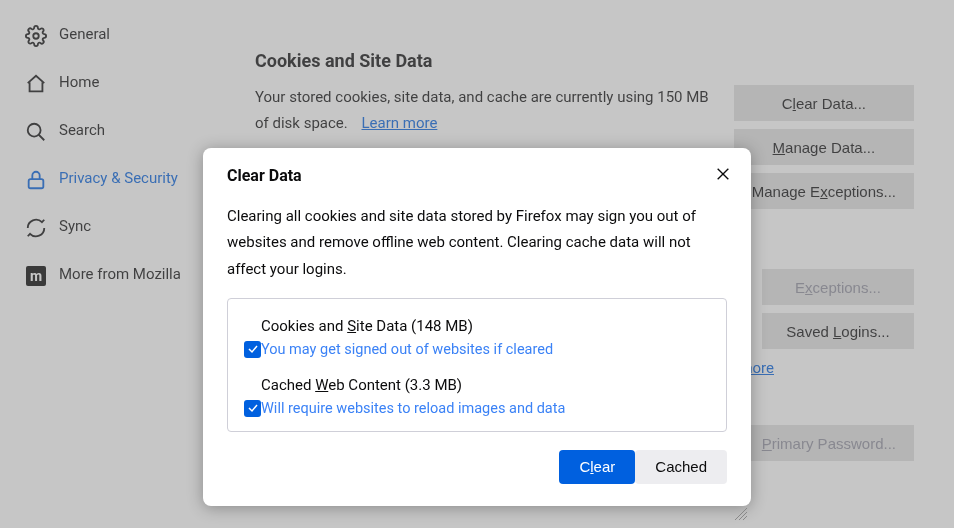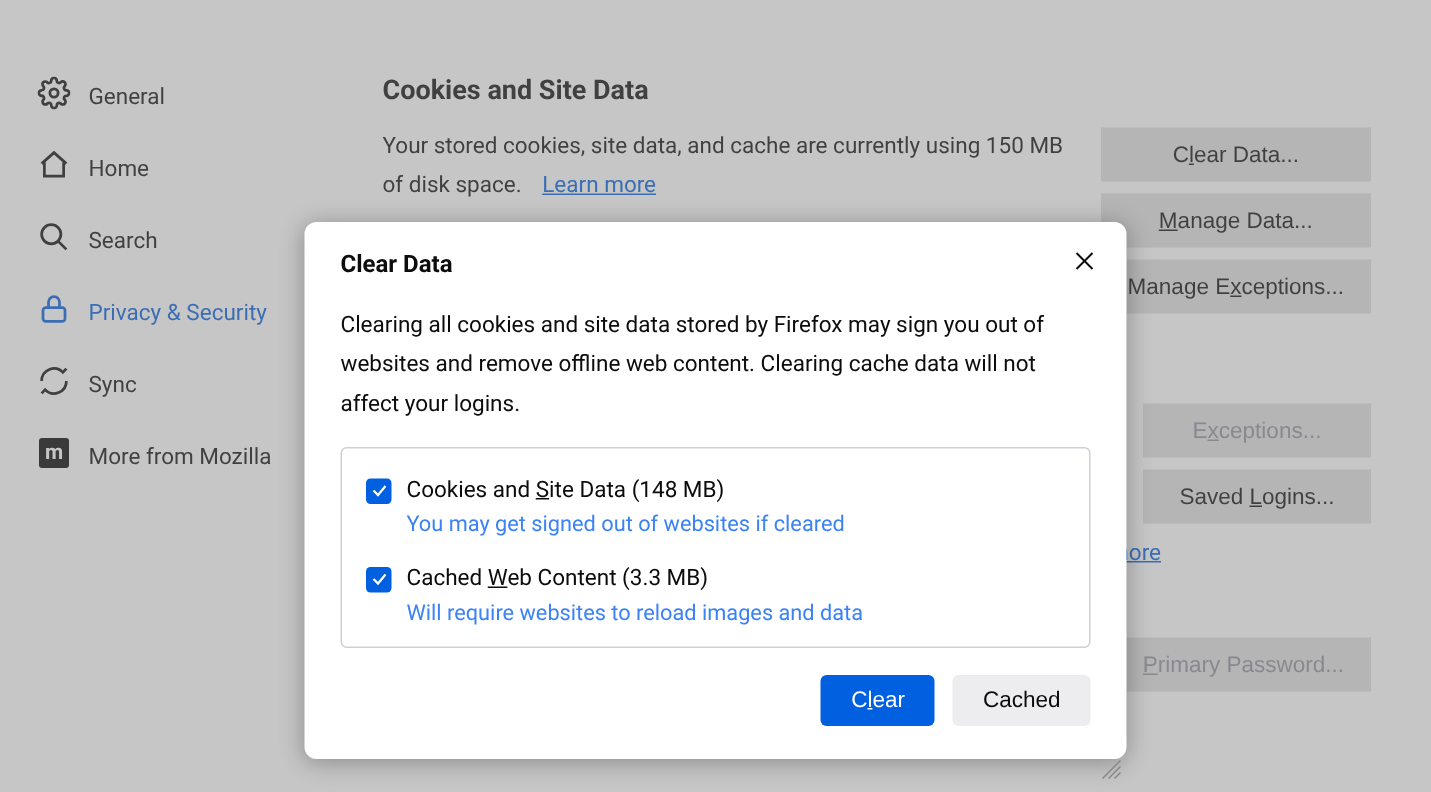--- a/index.html
+++ b/index.html
@@ -17,21 +17,21 @@
   display: flex;
   width: 100%;
   height: 100%;
 }
 .sidebar {
   width: 225px;
   padding: 25px 10px 10px 25px;
 }
 .side-item {
   display: flex;
-  align-items: flex-end;
+  align-items: flex-start;
   height: 48px;
   gap: 12px;
   cursor: pointer;
 }
 .side-item .icon {
   width: 22px;
   height: 22px;
   display: flex;
   align-items: center;
   justify-content: center;
@@ -131,43 +131,42 @@
   margin-bottom: 16px;
 }
 .opt-box {
   border: 1px solid #cfcfd8;
   border-radius: 4px;
   padding: 18px 16px 14px 16px;
   margin-bottom: 18px;
 }
 .opt {
   display: flex;
-  align-items: flex-start;
-  gap: 10px;
+  align-items: flex-end;
   margin-bottom: 18px;
 }
 .opt:last-child { margin-bottom: 0; }
 .chk {
   width: 17px; height: 17px;
   background: #0060df;
   border-radius: 3px;
   display: flex;
   align-items: center;
   justify-content: center;
   flex-shrink: 0;
   margin-top: 2px;
 }
 .chk svg { stroke: #fff; }
 .opt-texts { display: flex; flex-direction: column; gap: 6px; }
 .opt-label { color: #0c0c0d; }
 .opt-sub { color: #3b82f6; font-size: 14.5px; }
 .modal-btns {
   display: flex;
   justify-content: flex-end;
-  gap: 12px;
+  gap: 0;
 }
 .mbtn {
   height: 34px;
   padding: 0 20px;
   border: none;
   border-radius: 4px;
   font-size: 15px;
   cursor: pointer;
 }
 .mbtn.primary { background: #0060df; color: #fff; }

